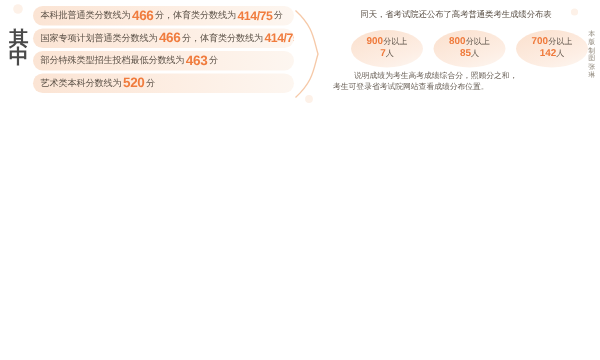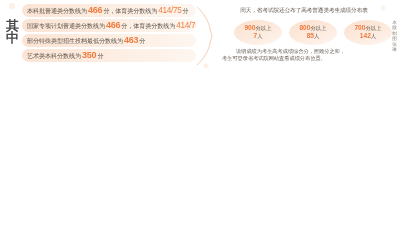--- a/index.html
+++ b/index.html
@@ -35,21 +35,21 @@
   }
   .pill-txt{
     font-size:6.1px;color:#5b5147;line-height:13px;
     letter-spacing:-0.1px;
   }
   .num{
     font-size:9px;font-weight:bold;color:#f07c3e;
     line-height:13px;padding:0 1px;letter-spacing:-0.2px;
   }
   .num-sm{
-    font-size:8.2px;font-weight:normal;color:#f07c3e;
+    font-size:8.2px;font-weight:bold;color:#f07c3e;
     line-height:13px;padding:0 1px;letter-spacing:-0.3px;
   }
 
   
   .connector{
     position:absolute;left:196px;top:6px;width:18px;height:60px;
   }
 
   
   .right-block{
@@ -129,21 +129,21 @@
       </div>
 
       <div class="pill">
         <span class="pill-txt">部分特殊类型招生投档最低分数线为</span>
         <span class="num">463</span>
         <span class="pill-txt">分</span>
       </div>
 
       <div class="pill">
         <span class="pill-txt">艺术类本科分数线为</span>
-        <span class="num">350</span>
+        <span class="num">520</span>
         <span class="pill-txt">分</span>
       </div>
 
     </div>
   </div>
 
   <svg class="connector" viewBox="0 0 18 60">
     <path d="M1 1 C13 12, 13 20, 16 30 C13 40, 13 48, 1 59" fill="none" stroke="#f6c9a8" stroke-width="0.9"></path>
   </svg>
 

